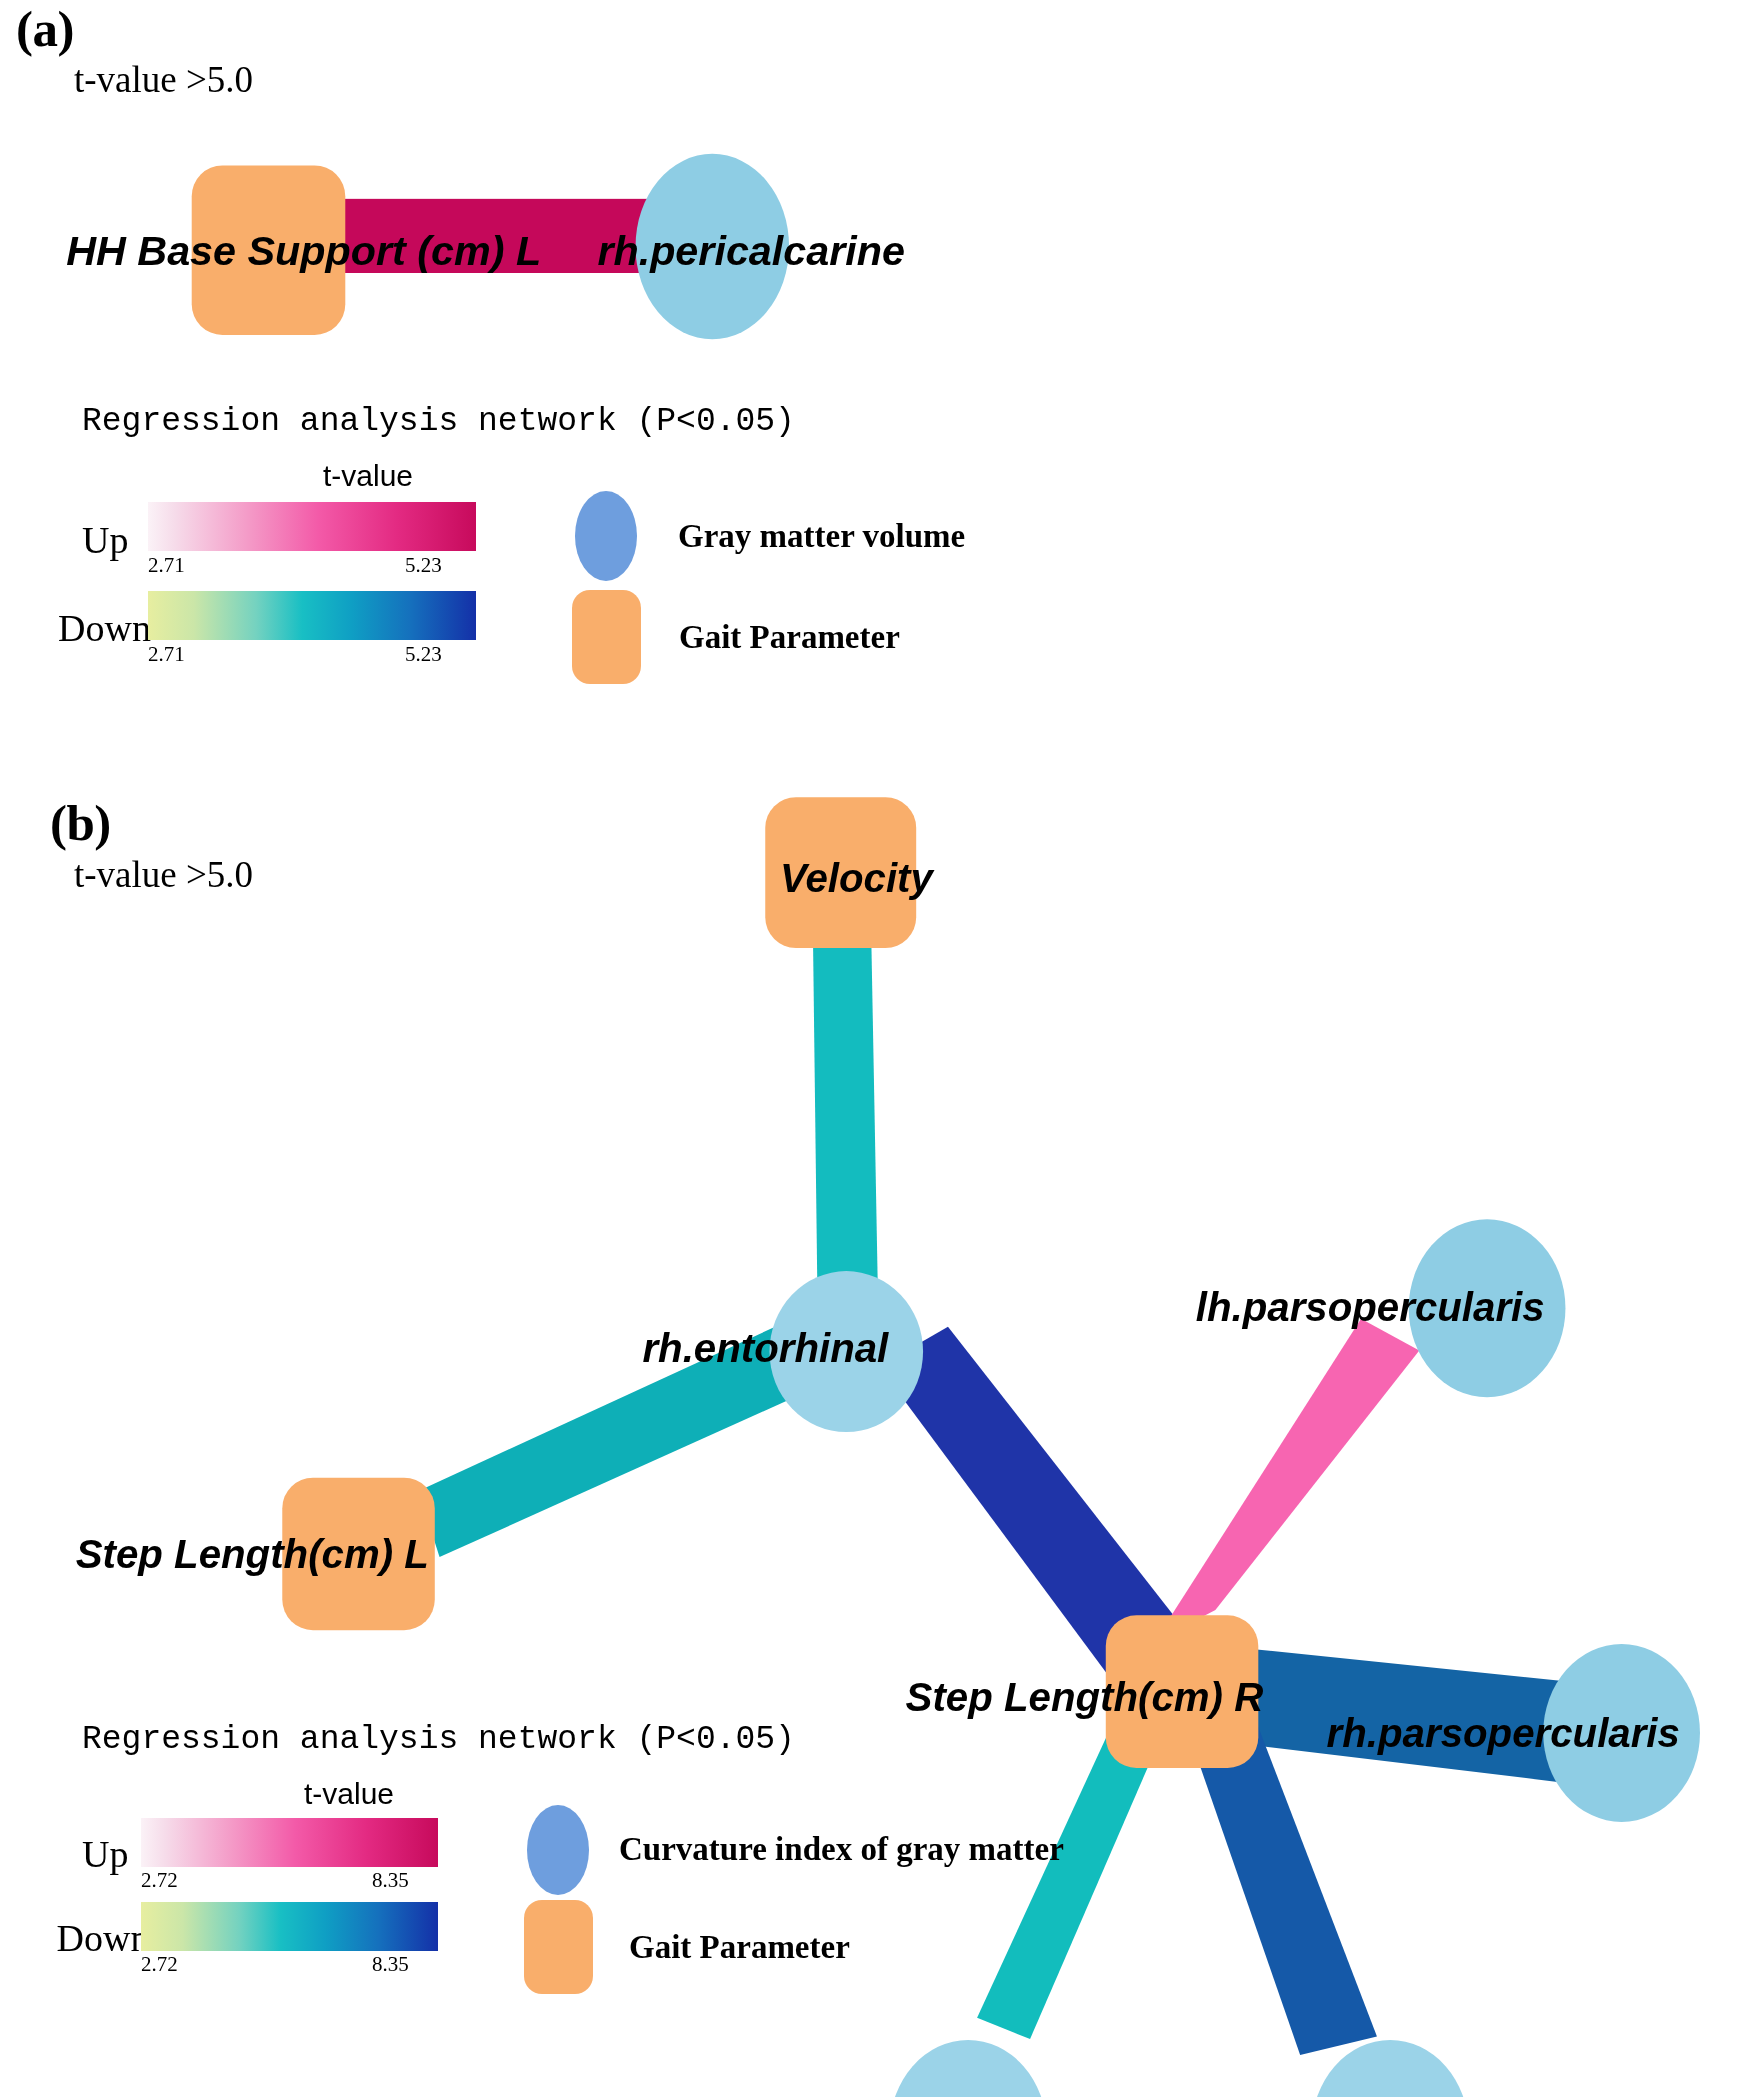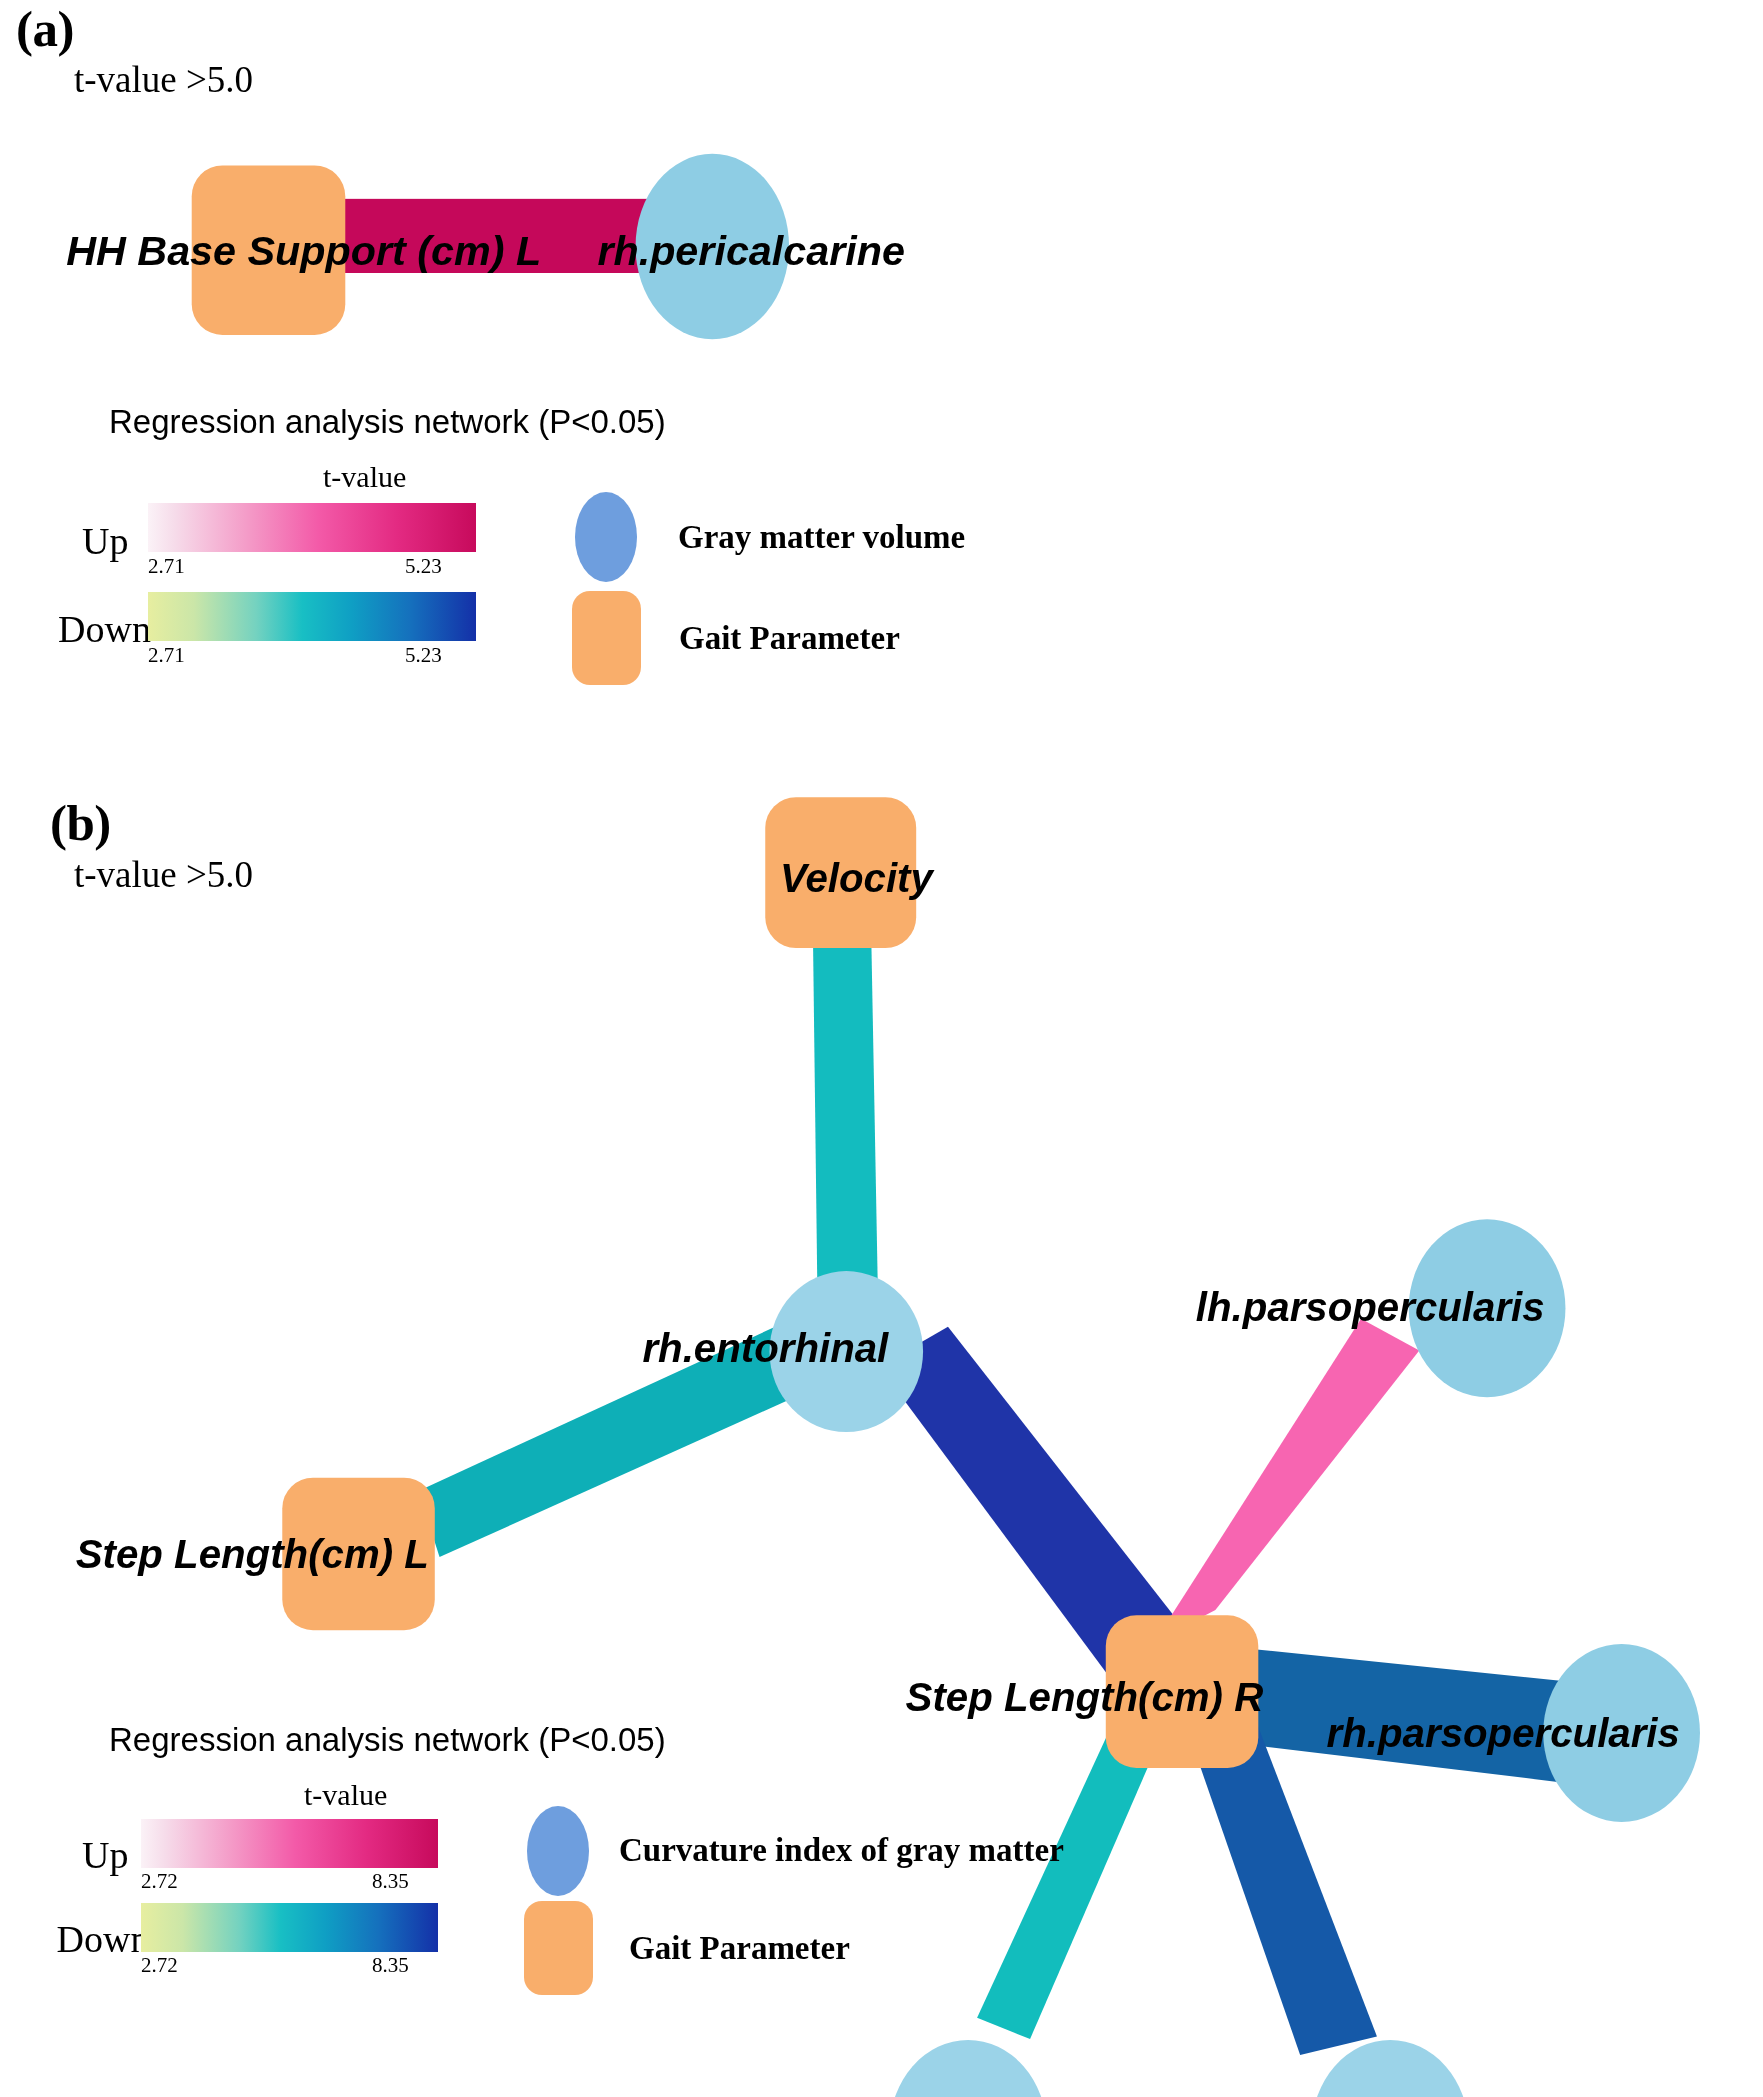--- a/index.html
+++ b/index.html
@@ -7,23 +7,23 @@
        font-family:"Liberation Serif", serif;color:#000;}
   .panel{position:absolute;left:0;top:0;width:1763px;}
   .panel-letter{position:absolute;font-family:"Liberation Serif",serif;
       font-weight:bold;font-size:51px;letter-spacing:-0.5px;}
   .tvalue-note{position:absolute;font-family:"Liberation Serif",serif;
       font-size:37px;text-align:right;}
   .net-svg{position:absolute;left:0;top:0;overflow:visible;}
   .node-label{font-family:"Liberation Sans",sans-serif;font-weight:bold;
       font-style:italic;fill:#000;}
   .legend{position:absolute;}
-  .legend-title{font-family:Liberation Sans, sans-serif;font-size:33px;
-      white-space:nowrap;margin-left:27px;}
-  .legend-tvalue{font-family:Liberation Serif, serif;font-size:30px;}
+  .legend-title{font-family:Liberation Mono, monospace;font-size:33px;
+      white-space:nowrap;}
+  .legend-tvalue{font-family:Liberation Sans, sans-serif;font-size:30px;}
   .legend-side{font-family:"Liberation Serif",serif;font-size:38px;}
   .legend-tick{font-family:"Liberation Serif",serif;font-size:21px;}
   .legend-shape-label{font-family:"Liberation Serif",serif;font-size:33px;
       white-space:nowrap;font-weight:bold;}
   .bar{height:49px;border:0;}
   .bar-up{background:linear-gradient(90deg,#fbf2f7 0%,#f6dcea 8%,#f49cc8 30%,
       #f35aa8 52%,#e32a82 76%,#c70a5c 100%);}
   .bar-down{background:linear-gradient(90deg,#e7eea0 0%,#cbe6a8 14%,#74d2c0 33%,
       #18bfc4 47%,#0f9fc4 62%,#1570bd 80%,#1430a8 100%);}
   .lg-circle{width:62px;height:90px;border-radius:50%;background:#6e9ede;}

